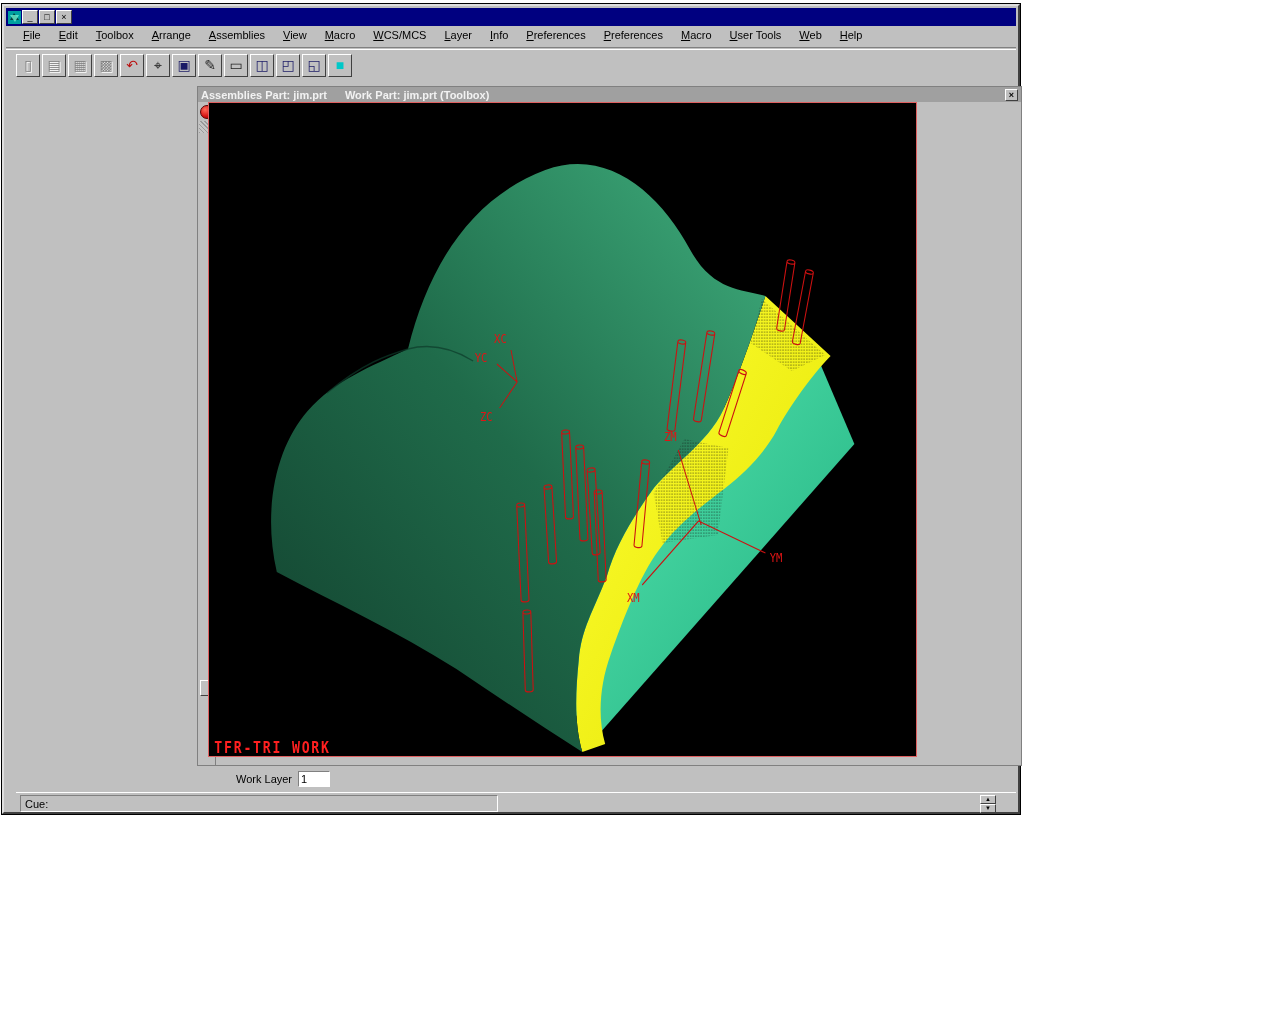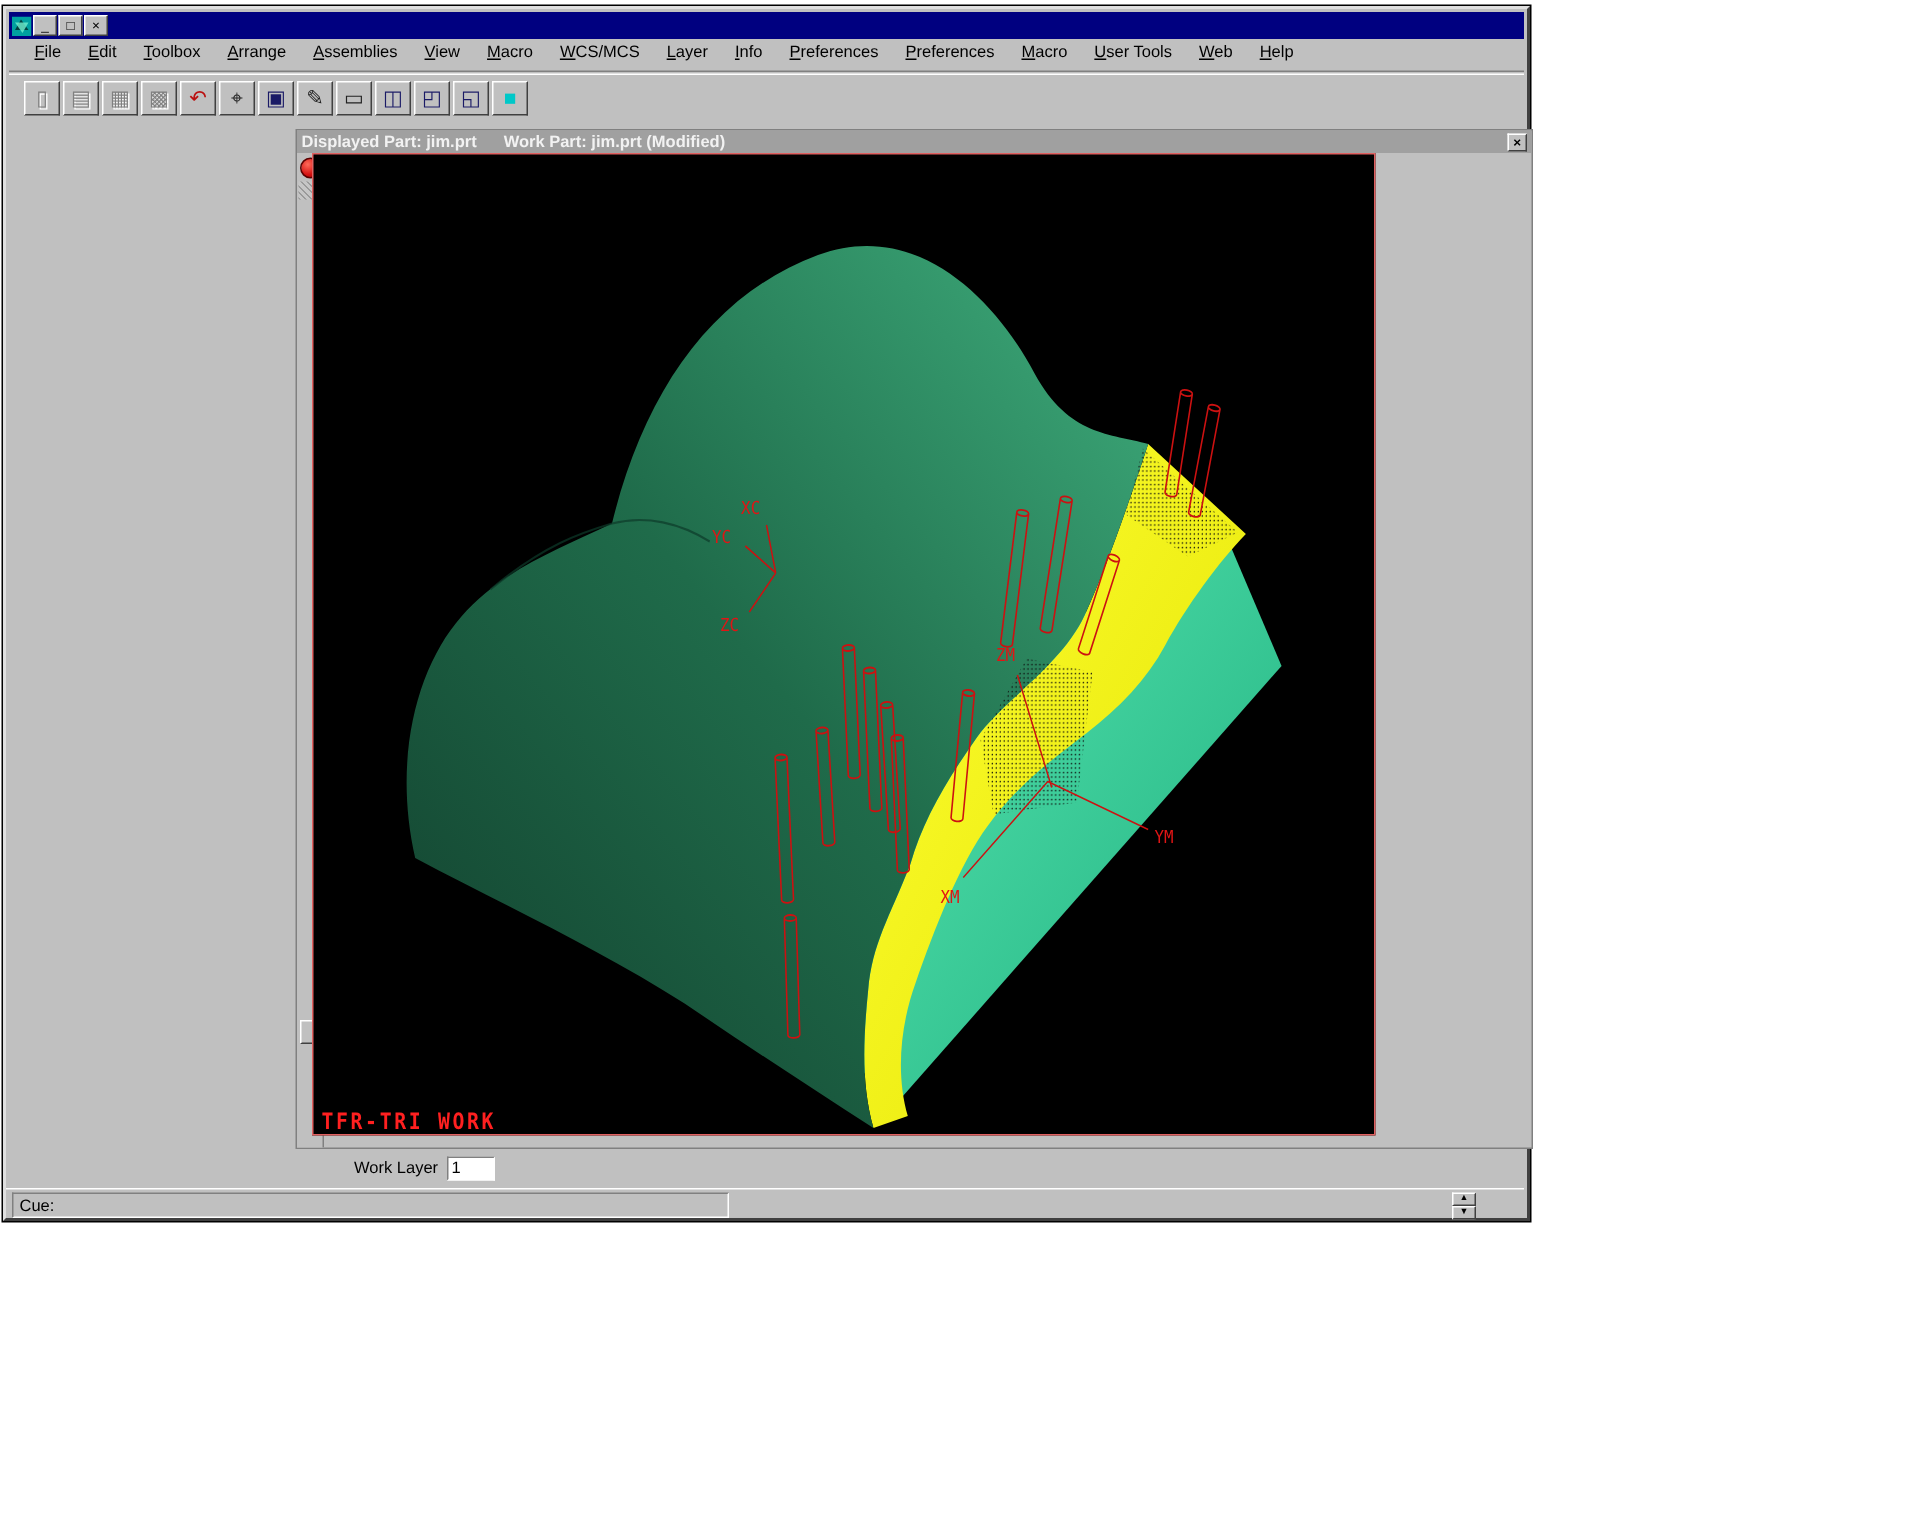--- a/index.html
+++ b/index.html
@@ -65,21 +65,21 @@
   .ax-label{fill:#e01515;font-family:"DejaVu Sans Mono",monospace;font-size:12px;text-anchor:middle;}
   .vp-note{fill:#ff2020;font-family:"DejaVu Sans Mono",monospace;font-size:15px;font-weight:bold;letter-spacing:2px;}
 
   
   #work-layer-row{position:absolute;left:196px;top:763px;height:20px;display:flex;align-items:center;margin-left:36px;}
   #work-layer-row .lbl{font-size:11px;color:#000;margin-right:6px;}
   #work-layer-input{width:32px;height:16px;font-size:11px;padding:0 2px;border:1px solid;
     border-color:#808080 #ffffff #ffffff #808080;background:#fff;}
 
   
-  #statusbar{position:absolute;left:0;top:786px;right:2px;height:15px;background:#c0c0c0;
+  #statusbar{position:absolute;left:12px;top:786px;right:2px;height:15px;background:#c0c0c0;
     border-top:1px solid #ffffff;}
   .status-field{position:absolute;top:2px;height:17px;font-size:11px;color:#000;
     padding:2px 0 0 4px;white-space:nowrap;overflow:hidden;}
   #cue-field{left:4px;width:478px;}
   #status-field{left:484px;width:478px;}
   #status-spinner{position:absolute;left:964px;top:2px;width:16px;height:18px;display:flex;
     flex-direction:column;}
   #status-spinner .sp{flex:1;font-size:6px;line-height:7px;display:flex;align-items:center;justify-content:center;color:#000;}
 </style>
 </head>
@@ -159,22 +159,22 @@
         </span>
       <span class="tb raised c-cyan">
           <span>■</span>
         </span>
     </div>
 
     <div id="side-panel"></div>
 
     <div id="graphics-window">
       <div id="graphics-header">
-        <span>Displayed Part: jim.prt</span>
-        <span>Work Part: jim.prt (Modified)</span>
+        <span>Assemblies Part: jim.prt</span>
+        <span>Work Part: jim.prt (Toolbox)</span>
         <span class="hspacer"></span>
         <span id="graphics-close" class="raised">×</span>
       </div>
       <div id="graphics-body">
 
         <div id="interrupt-strip">
           <div id="stop-light"></div>
           <div id="strip-dither"></div>
           <div id="strip-thumb" class="raised"></div>
         </div>

